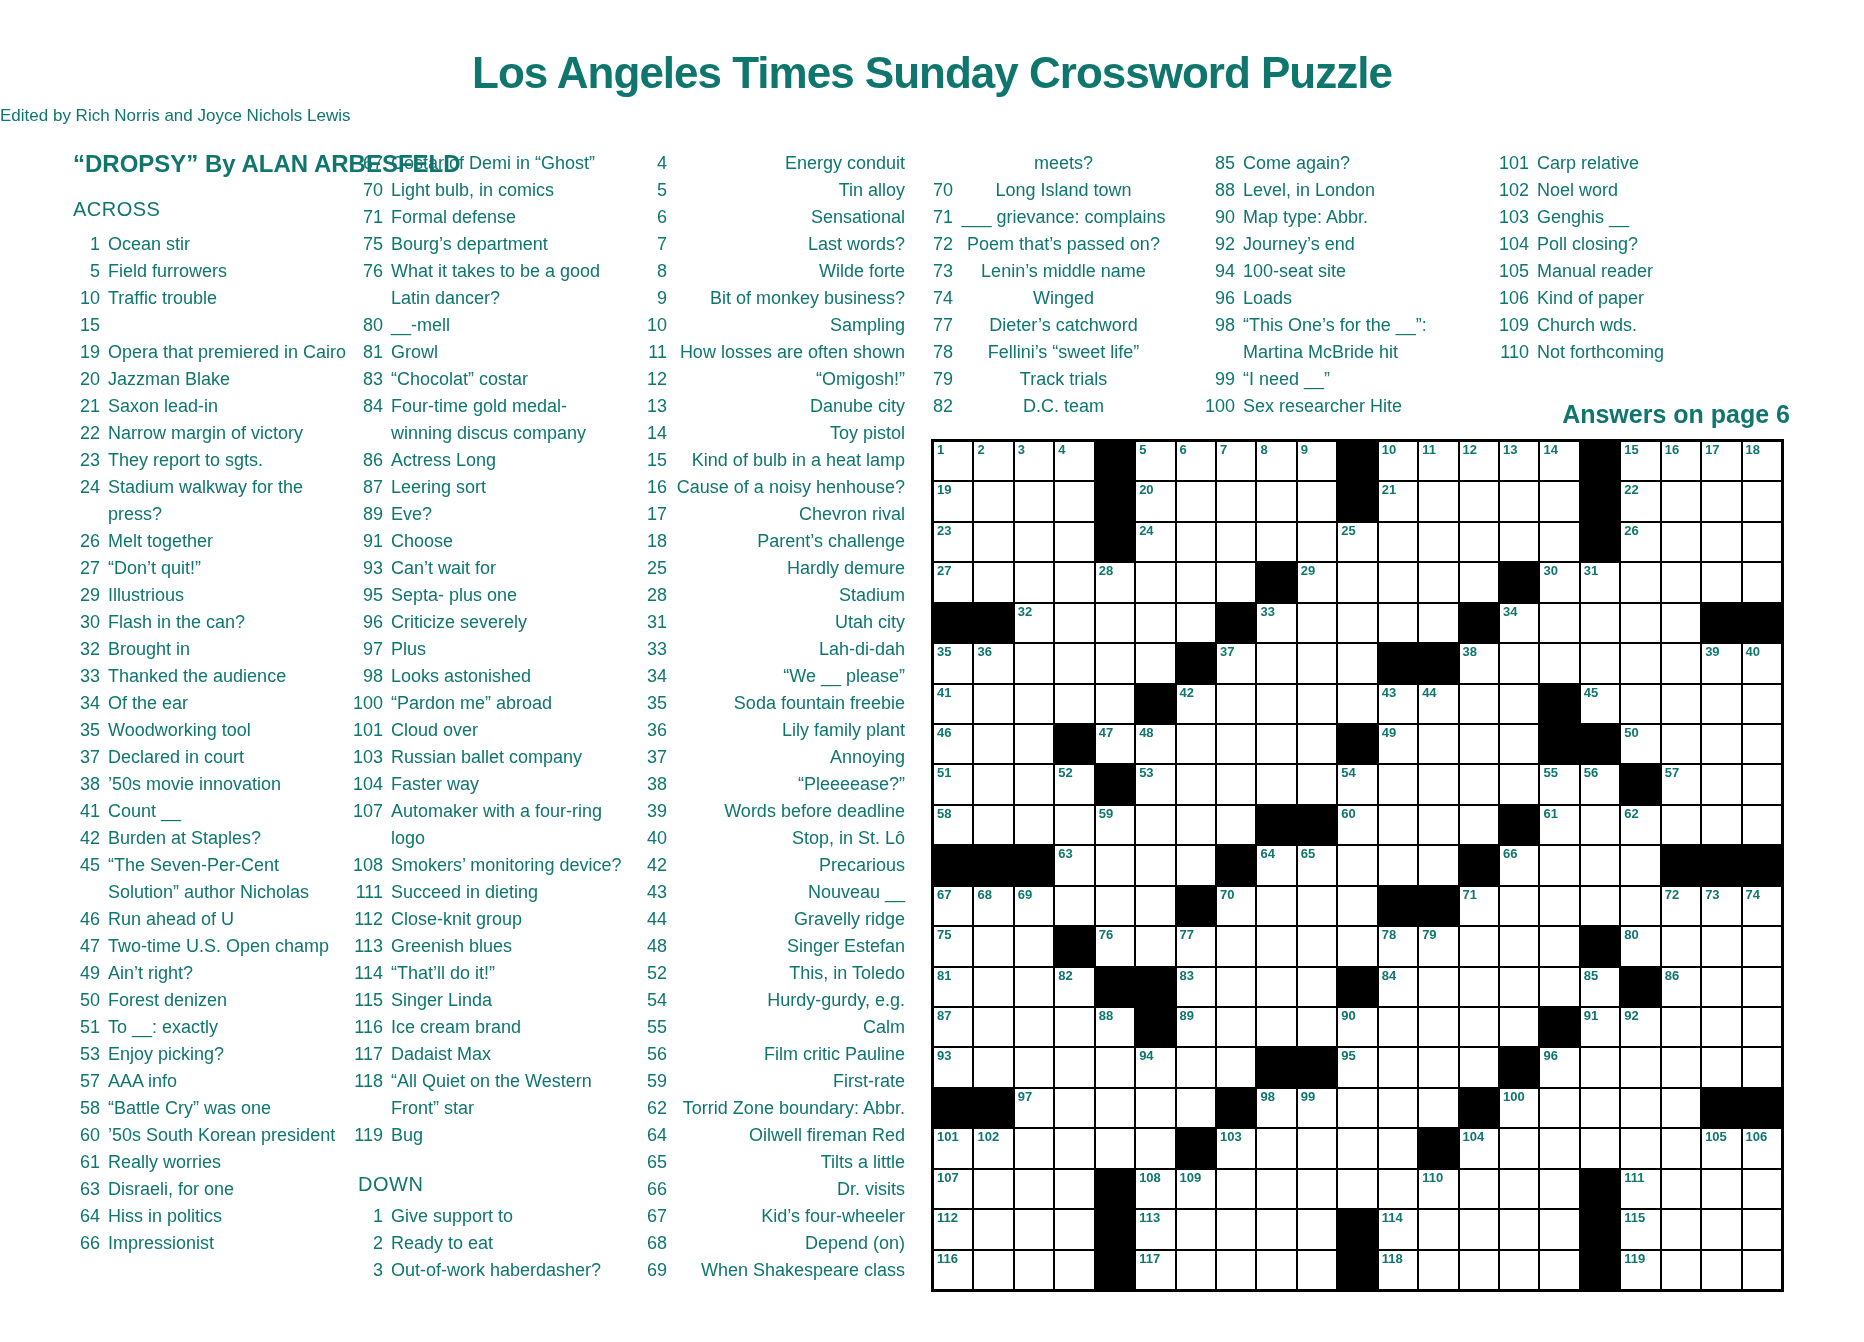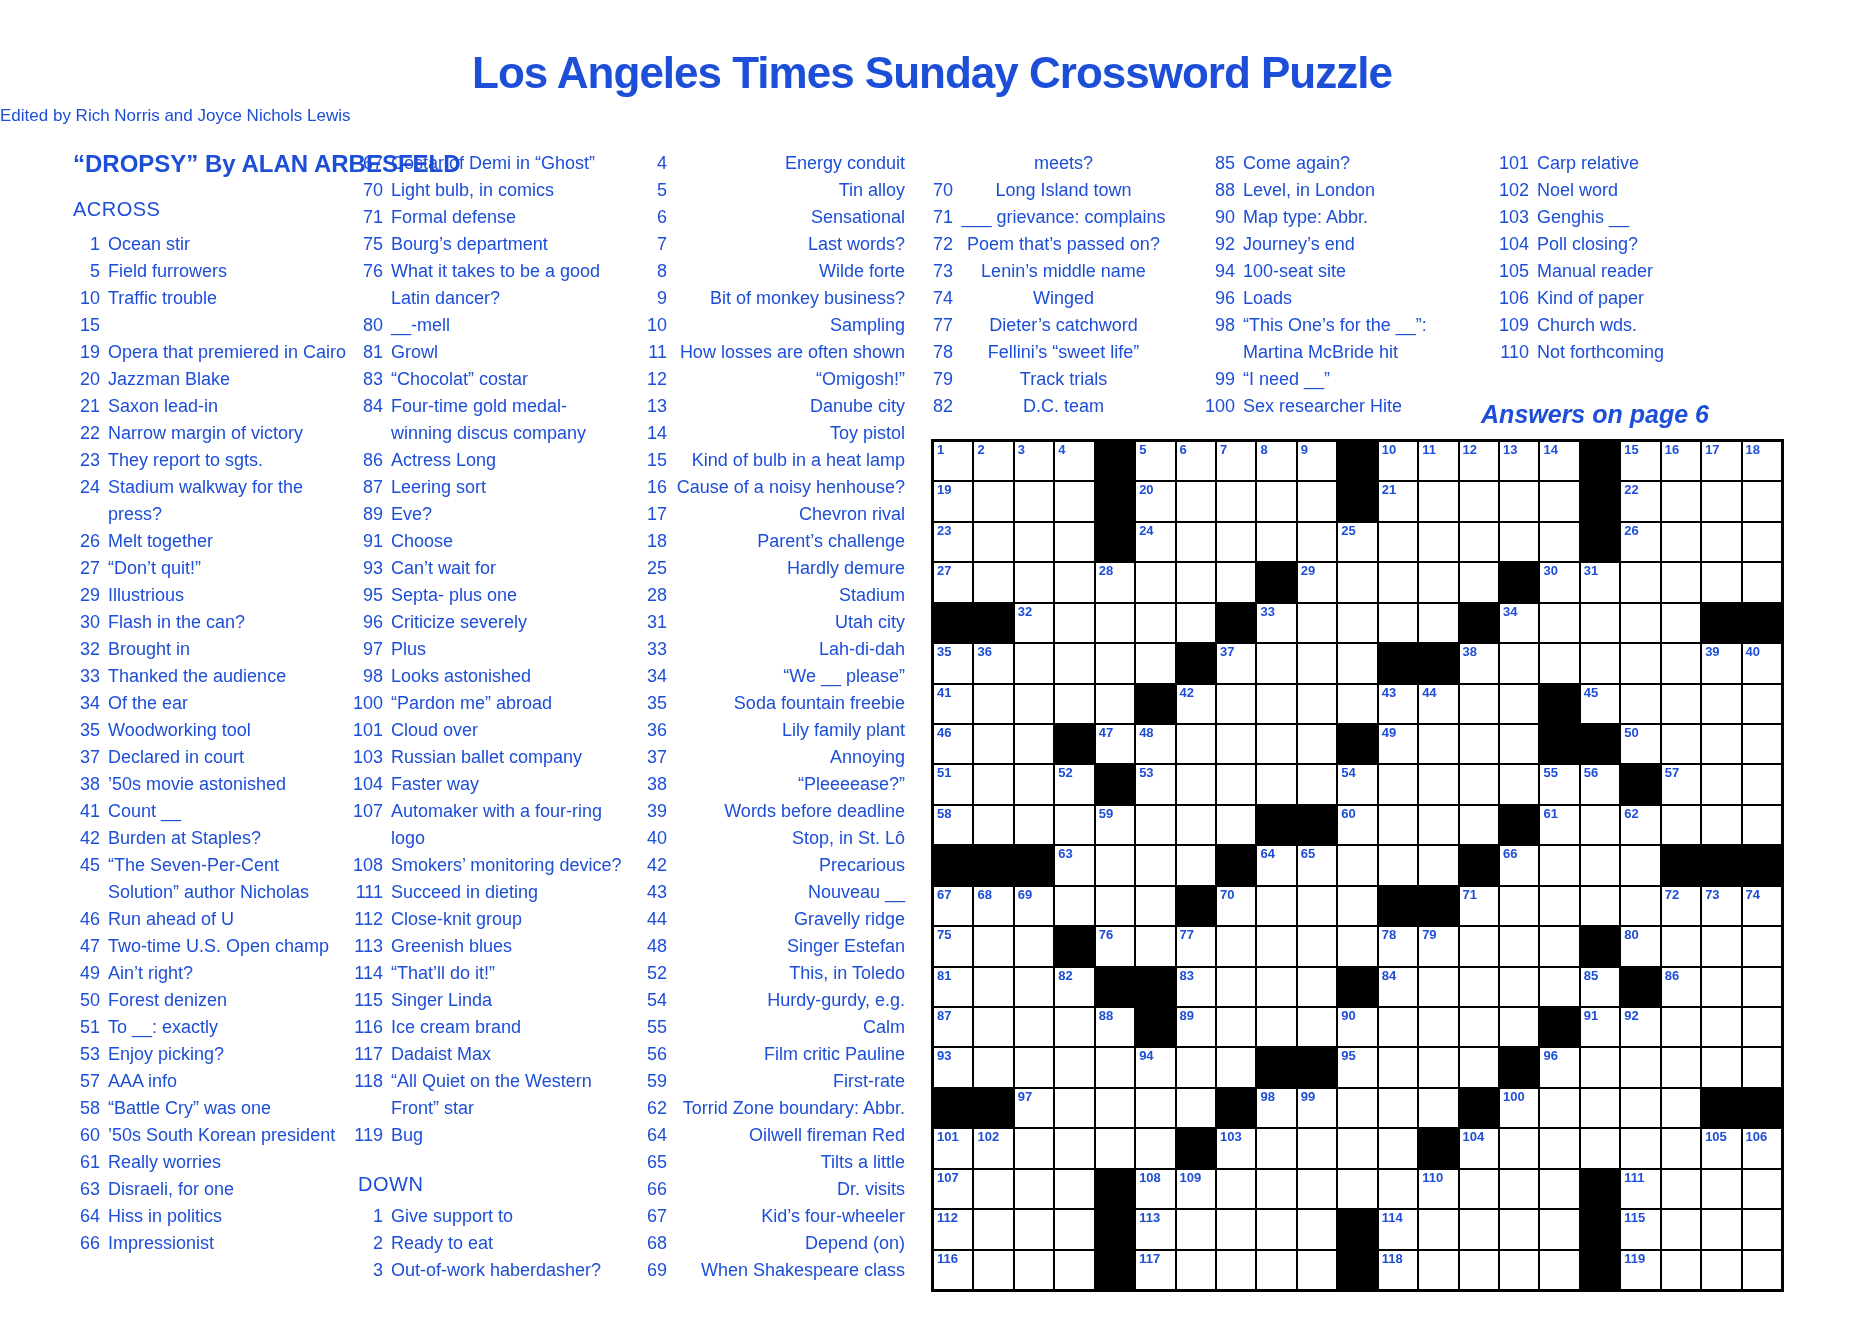--- a/index.html
+++ b/index.html
@@ -1,17 +1,17 @@
 <!DOCTYPE html>
 <html><head>
 <meta charset="utf-8">
 <style>
   html,body{margin:0;padding:0;background:#e8e8e8;}
   .page{position:relative;width:1864px;height:1342px;background:#ffffff;overflow:hidden;
-        font-family:"Liberation Sans",sans-serif;color:#1d4ed8;}
+        font-family:"Liberation Sans",sans-serif;color:#0f766e;}
   .title{position:absolute;top:48px;left:0;width:1864px;text-align:center;
          font-size:44px;font-weight:bold;letter-spacing:-1px;}
   .subtitle{position:absolute;top:106px;left:0;width:1864px;text-align:left;font-size:17px;}
   .byline{position:absolute;left:73px;top:150px;width:300px;font-size:24px;font-weight:bold;white-space:nowrap;}
   .section-header{font-size:20px;font-weight:normal;letter-spacing:0.5px;}
   .across-header{position:absolute;left:73px;top:198px;}
   .clue-col{position:absolute;font-size:18px;line-height:27px;}
   #col-0{left:68px;top:231px;width:291px;}
   #col-1{left:351px;top:150px;width:277px;}
   #col-2{left:635px;top:150px;width:270px;}
@@ -21,22 +21,22 @@
   .clue{display:flex;align-items:flex-start;}
   .clue .n{width:32px;flex:0 0 32px;text-align:right;}
   .clue .t{margin-left:8px;flex:1 1 auto;}
   #col-0 .t{max-width:243px;}
   #col-1 .t{max-width:237px;}
   #col-2 .t{max-width:230px;text-align:right;}
   #col-3 .t{max-width:205px;text-align:center;}
   #col-4 .t{max-width:200px;}
   #col-5 .t{max-width:202px;}
   .down-header{margin:22px 0 5px 7px;}
-  .answers-note{position:absolute;top:400px;left:1400px;width:390px;text-align:center;
-                font-size:25px;font-weight:bold;font-style:italic;}
+  .answers-note{position:absolute;top:400px;left:1400px;width:390px;text-align:right;
+                font-size:25px;font-weight:bold;}
   #grid{position:absolute;left:931px;top:439px;width:853px;height:853px;box-sizing:border-box;
         border:3px solid #000;background:#000;display:grid;
         grid-template-columns:repeat(21,1fr);grid-template-rows:repeat(21,1fr);gap:2px;}
   .cell{position:relative;background:#fff;}
   .cell.blk{background:#000;}
   .cell .num{position:absolute;top:1px;left:3px;font-size:13px;font-weight:bold;line-height:1;}
 </style>
 </head>
 <body>
 
@@ -117,21 +117,21 @@
       <div class="clue">
         <span class="n">35</span>
         <span class="t">Woodworking tool</span>
       </div>
       <div class="clue">
         <span class="n">37</span>
         <span class="t">Declared in court</span>
       </div>
       <div class="clue">
         <span class="n">38</span>
-        <span class="t">’50s movie astonished</span>
+        <span class="t">’50s movie innovation</span>
       </div>
       <div class="clue">
         <span class="n">41</span>
         <span class="t">Count __</span>
       </div>
       <div class="clue">
         <span class="n">42</span>
         <span class="t">Burden at Staples?</span>
       </div>
       <div class="clue">

